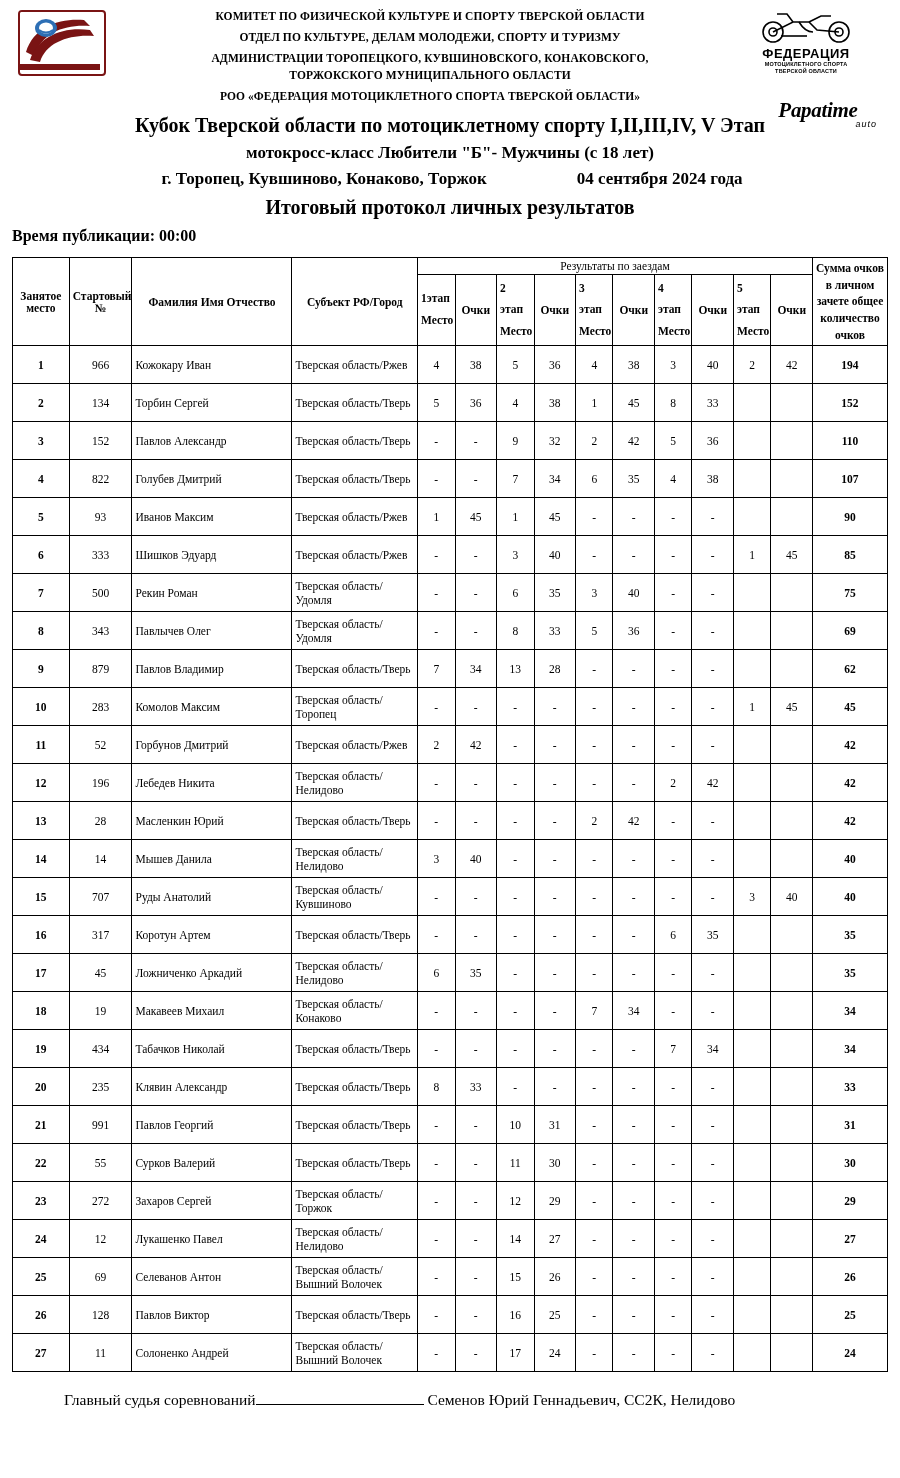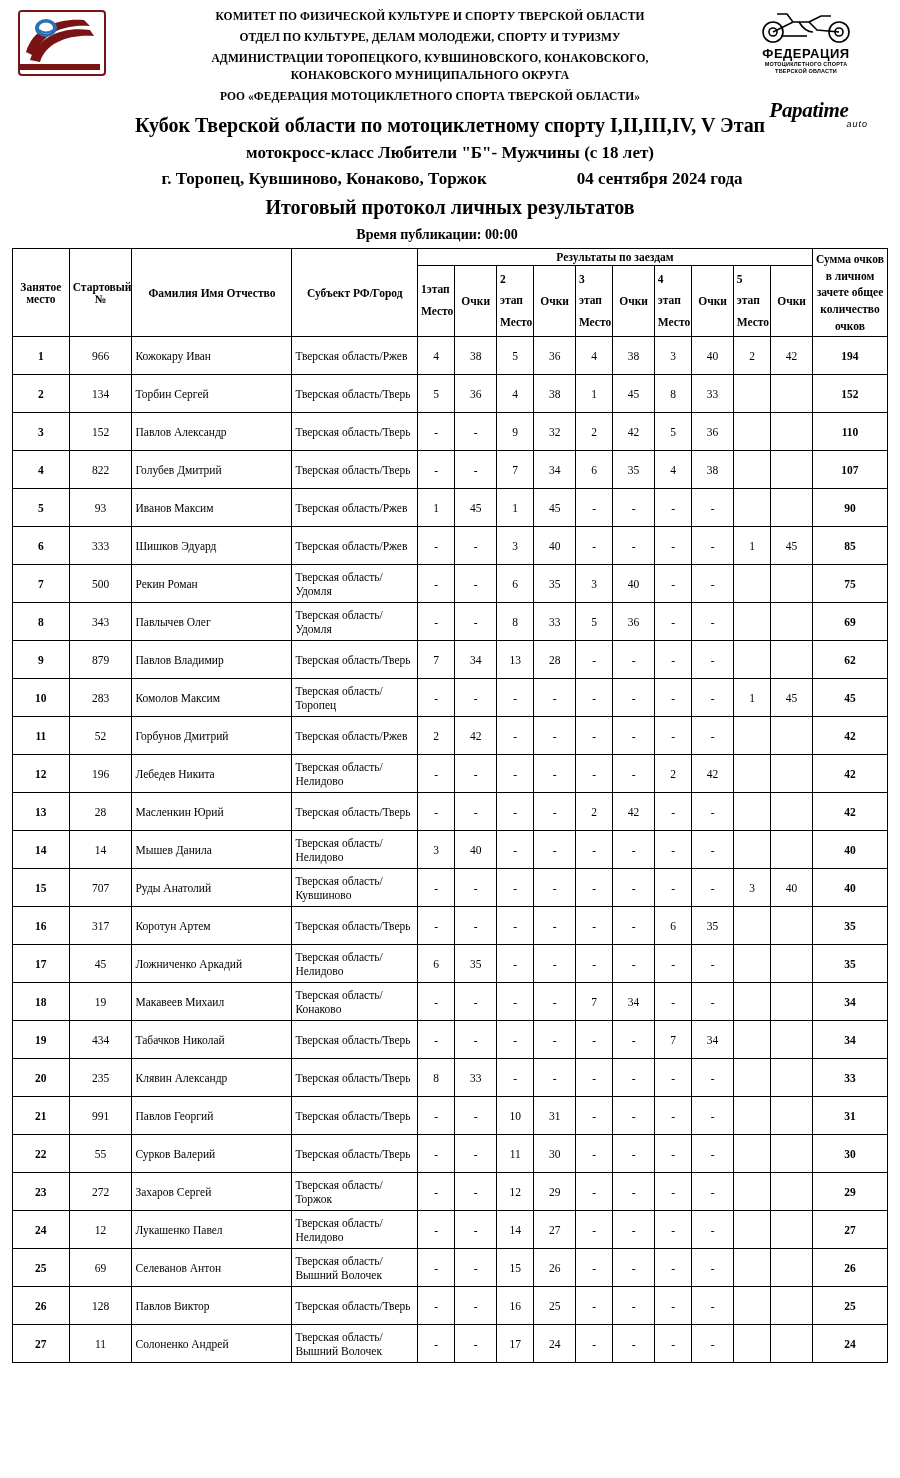--- a/index.html
+++ b/index.html
@@ -69,21 +69,21 @@
   }
   .logo-fed .fedsub {
     font-family: "Liberation Sans", sans-serif;
     font-size: 5.5px;
     font-weight: bold;
     line-height: 1.25;
     letter-spacing: 0.2px;
   }
   .logo-papatime {
     position: absolute;
-    right: 14px;
+    right: 5px;
     top: 92px;
     text-align: center;
     width: 130px;
   }
   .logo-papatime .pt-main {
     font-family: "Liberation Serif", serif;
     font-weight: bold;
     font-style: italic;
     font-size: 21px;
     letter-spacing: -0.3px;
@@ -130,25 +130,25 @@
   .title-row .date {
     margin-left: 90px;
   }
   .titles .t4 {
     font-size: 20px;
     font-weight: bold;
     line-height: 1.6;
   }
 
   .pubtime {
-    text-align: center;
-    font-size: 14px;
+    text-align: left;
+    font-size: 16px;
     font-weight: bold;
     padding-right: 26px;
-    margin: 4px 0 5px 0;
+    margin: 4px 0 12px 0;
   }
 
   
   table.results {
     border-collapse: collapse;
     width: 876px;
     margin: 0 auto;
     table-layout: fixed;
   }
   table.results th,
@@ -164,21 +164,21 @@
     font-size: 11px;
   }
   .col-place   { width: 56px; }
   .col-start   { width: 62px; }
   .col-name    { width: 158px; }
   .col-region  { width: 124px; }
   .col-m       { width: 37px; }
   .col-o       { width: 41px; }
   .col-sum     { width: 74px; }
 
-  th.grp { font-size: 11px; font-weight: bold; text-align: center; }
+  th.grp { font-size: 11px; font-weight: normal; text-align: center; }
   th.stage {
     font-size: 10.5px;
     font-weight: bold;
     text-align: left;
     padding-left: 4px;
     line-height: 1.9;
     vertical-align: top;
   }
   th.stage .top { display: block; }
   th.stage .bot { display: block; }
@@ -236,21 +236,21 @@
         <rect x="0" y="52" width="80" height="6" fill="#7a1414"></rect>
       </svg>
     </div>
 
     <div class="header-center">
       <div class="l1">КОМИТЕТ ПО ФИЗИЧЕСКОЙ КУЛЬТУРЕ И СПОРТУ ТВЕРСКОЙ ОБЛАСТИ</div>
       <div class="spacer"></div>
       <div>ОТДЕЛ ПО КУЛЬТУРЕ, ДЕЛАМ МОЛОДЕЖИ, СПОРТУ И ТУРИЗМУ</div>
       <div class="spacer"></div>
       <div>АДМИНИСТРАЦИИ ТОРОПЕЦКОГО, КУВШИНОВСКОГО, КОНАКОВСКОГО,</div>
-      <div>КОНАКОВСКОГО МУНИЦИПАЛЬНОГО ОКРУГА</div>
+      <div>ТОРЖОКСКОГО МУНИЦИПАЛЬНОГО ОБЛАСТИ</div>
       <div class="spacer"></div>
       <div>РОО «ФЕДЕРАЦИЯ МОТОЦИКЛЕТНОГО СПОРТА ТВЕРСКОЙ ОБЛАСТИ»</div>
     </div>
 
     <div class="logo-fed">
       <svg width="118" height="34" viewBox="0 0 118 34" xmlns="http://www.w3.org/2000/svg">
         <g stroke="#000000" stroke-width="1.6" fill="none">
           <circle cx="26" cy="22" r="10"></circle>
           <circle cx="92" cy="22" r="10"></circle>
           <circle cx="26" cy="22" r="4"></circle>
@@ -797,15 +797,18 @@
           <td class="cell">-</td>
           <td class="cell">-</td>
           <td class="cell"></td>
           <td class="cell"></td>
           <td class="sum">24</td>
         </tr>
       </tbody>
   </table>
 
   <div class="footer">
+    <div class="row">
+      <span>Главный судья соревнований</span><span class="line l-judge"></span> <span>Семенов Юрий Геннадьевич, СС2К, Нелидово</span>
+    </div>
   </div>
 
 </div>
 
 </body></html>

